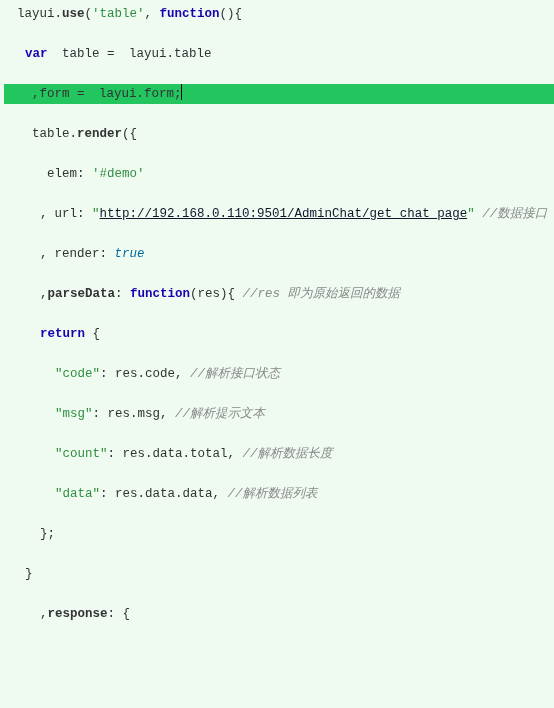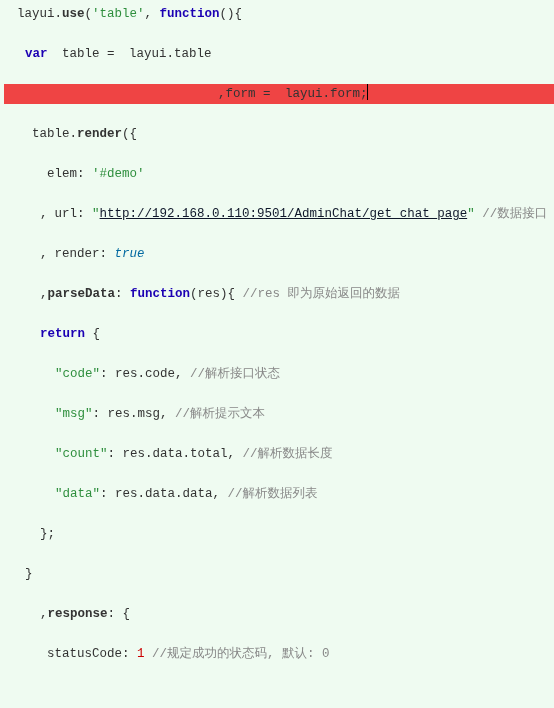--- a/index.html
+++ b/index.html
@@ -12,38 +12,38 @@
     height: 708px;
     overflow: hidden;
     line-height: 20px;
     padding: 4px 0 0 4px;
   }
   pre.code {
     font-family: inherit;
     white-space: pre;
   }
   .line { display: block; padding-left: 6px; height: 20px; }
-  .line.hl { background: #ef4444; position: relative; text-align: center; }
+  .line.hl { background: #22c55e; position: relative; }
   .cursor {
     display: inline-block;
     width: 1.5px;
     height: 16px;
     background: #000;
     vertical-align: -3px;
     margin-left: -1px;
   }
   
   .i  { color: #333333; margin-left: 7px; }   
   .p  { color: #333333; }   
   .kw { color: #1b00b3; font-weight: bold; }   
   .bkw{ color: #333333; font-weight: bold; }   
   .s  { color: #2F8F3E; }   
   .su { color: #0f172a; text-decoration: underline; }
   .n  { color: #cc0000; }   
-  .c  { color: #888888; }  
+  .c  { color: #888888; font-style: italic; }  
   .b  { color: #0369a1; font-style: italic; }   
 </style>
 </head>
 <body>
 
 <pre class="code"><span class="line"><span class="i">layui</span><span class="p">.</span><span class="bkw">use</span><span class="p">(</span><span class="s">'table'</span><span class="p">, </span><span class="kw">function</span><span class="p">(){</span></span>
 <span class="line">  <span class="kw">var</span><span class="p"> </span><span class="i">table</span><span class="p"> = </span><span class="i">layui.table</span></span>
 <span class="line hl">  <span class="i">,form</span><span class="p"> = </span><span class="i">layui.form;</span><span class="cursor"></span></span>
 <span class="line">  <span class="i">table.</span><span class="bkw">render</span><span class="p">({</span></span>
 <span class="line">    <span class="i">elem</span><span class="p">: </span><span class="s">'#demo'</span></span>
@@ -51,21 +51,20 @@
 <span class="line">    <span class="p">,</span><span class="i">render</span><span class="p">: </span><span class="b">true</span></span>
 <span class="line">    <span class="p">,</span><span class="bkw">parseData</span><span class="p">: </span><span class="kw">function</span><span class="p">(res){</span><span class="c"> //res 即为原始返回的数据</span></span>
 <span class="line">    <span class="kw">return</span><span class="p"> {</span></span>
 <span class="line">      <span class="s">"code"</span><span class="p">: res.code, </span><span class="c">//解析接口状态</span></span>
 <span class="line">      <span class="s">"msg"</span><span class="p">: res.msg, </span><span class="c">//解析提示文本</span></span>
 <span class="line">      <span class="s">"count"</span><span class="p">: res.data.total, </span><span class="c">//解析数据长度</span></span>
 <span class="line">      <span class="s">"data"</span><span class="p">: res.data.data, </span><span class="c">//解析数据列表</span></span>
 <span class="line">    <span class="p">};</span></span>
 <span class="line">  <span class="p">}</span></span>
 <span class="line">    <span class="p">,</span><span class="bkw">response</span><span class="p">: {</span></span>
-<span class="line">    <span class="i">statusCode: </span><span class="n">1</span><span class="c"> //规定成功的状态码, 默认: 0</span></span>
 
 
 
 
 
 
 
 
 
 

